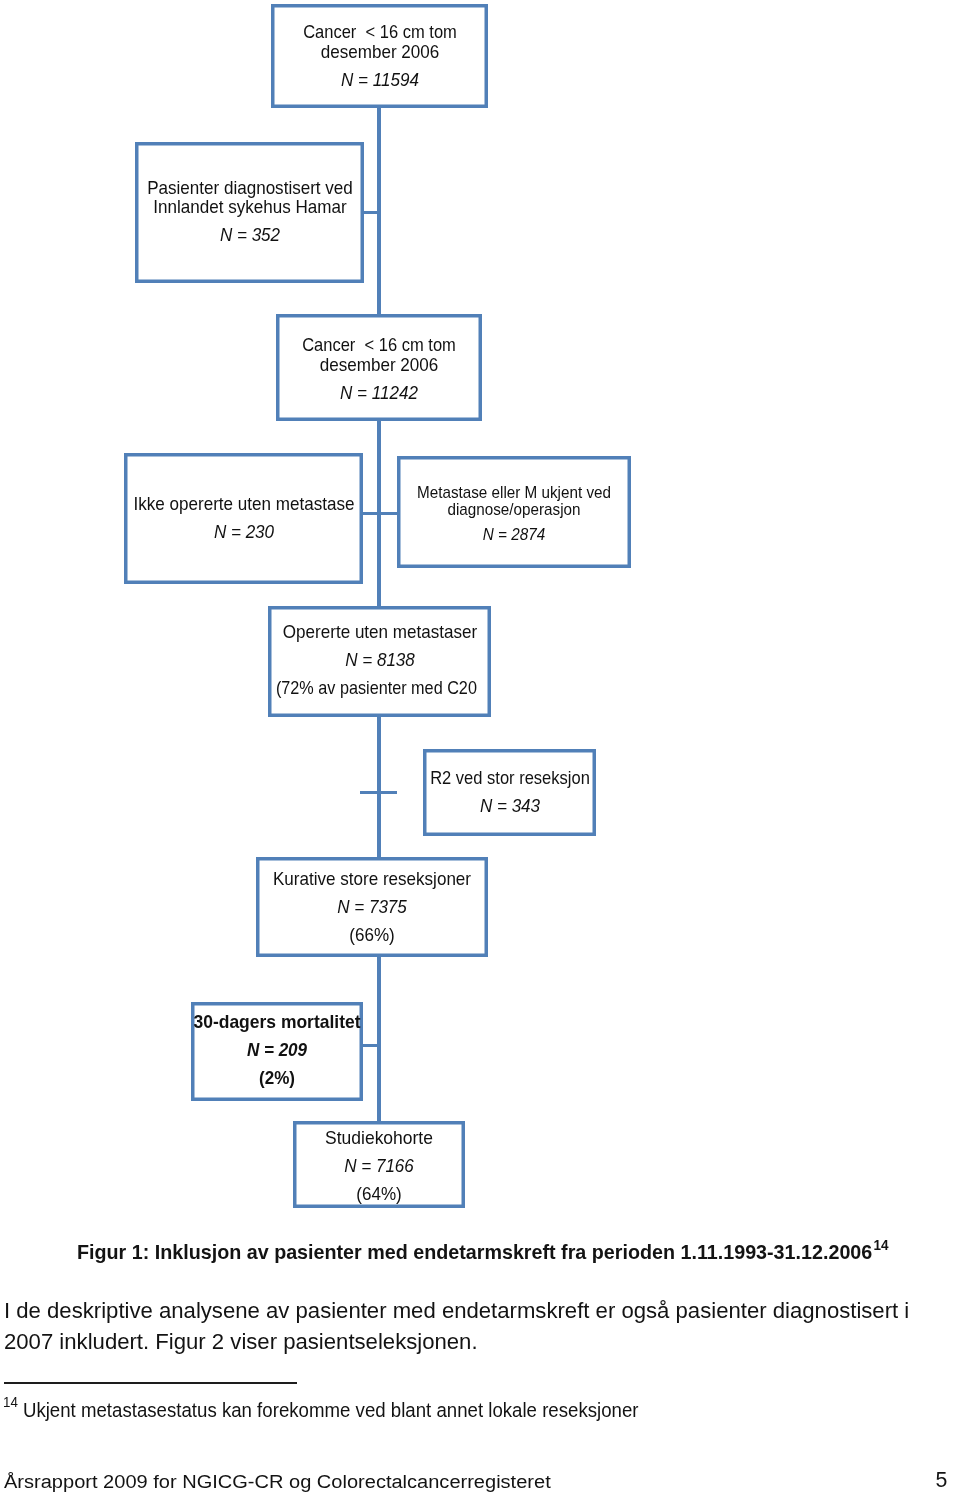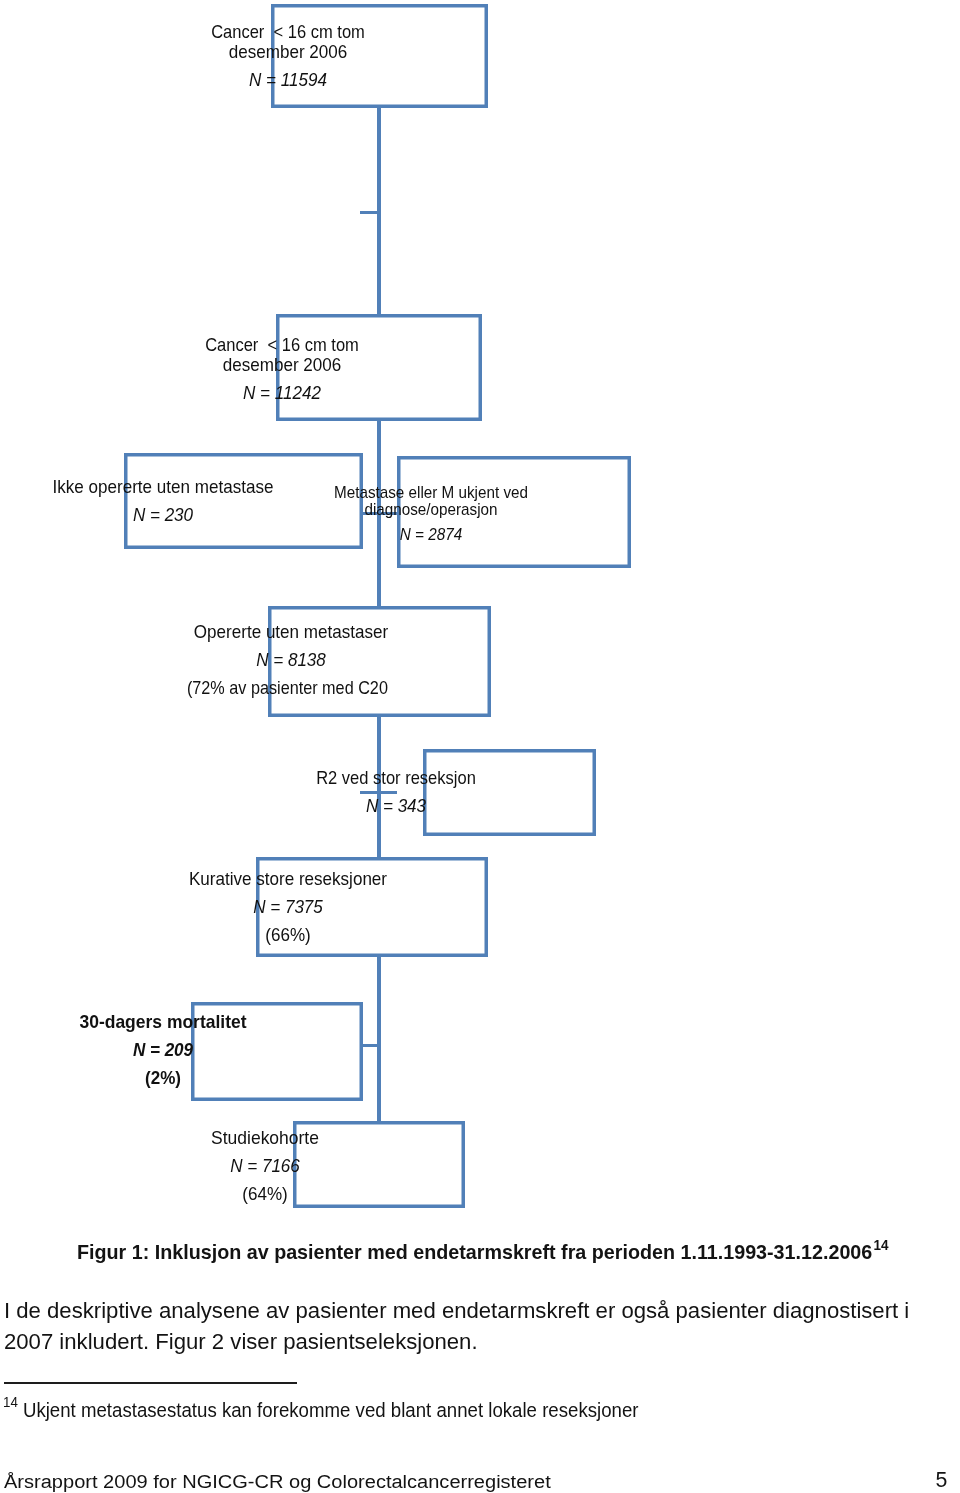--- a/index.html
+++ b/index.html
@@ -9,21 +9,21 @@
     will-change:transform;
     font-family:"Liberation Sans", sans-serif;
     color:#000000; position:relative; overflow:hidden;
   }
   #page { position:absolute; inset:0; }
 
   
   .fbox {
     position:absolute; box-sizing:border-box;
     border:0; box-shadow:inset 0 0 0 3.5px #5180B8; background:#ffffff;
-    display:flex; flex-direction:column; align-items:flex-end;
+    display:flex; flex-direction:column; align-items:center;
     justify-content:center; text-align:center;
     font-size:18.6px; color:#111;
     z-index:3;
   }
   .fbox .txt { position:relative; width:400px; }
   .fbox .ln {
     display:block; white-space:pre;
     transform:scaleX(0.917); height:19.4px; line-height:19.4px;
   }
   .fbox .it { font-style:italic; }
@@ -78,30 +78,37 @@
   <div class="hline" style="left:359.5px; top:1043.5px; width:21.5px;"></div>
 
   <div class="fbox" style="left:271px; top:4px; width:217px; height:104px;">
     <div class="txt" style="top:-0.2px;">
       <span class="ln narrow">Cancer  &lt; 16 cm tom</span>
       <span class="ln">desember 2006</span>
       <span class="ln it gap">N = 11594</span>
     </div>
   </div>
 
+  <div class="fbox" style="left:135px; top:142px; width:229px; height:141px;">
+    <div class="txt" style="top:-1.3px;">
+      <span class="ln">Pasienter diagnostisert ved</span>
+      <span class="ln">Innlandet sykehus Hamar</span>
+      <span class="ln it gap">N = 352</span>
+    </div>
+  </div>
 
   <div class="fbox" style="left:276px; top:314px; width:206px; height:107px;">
     <div class="txt" style="top:1.2px;">
       <span class="ln narrow">Cancer  &lt; 16 cm tom</span>
       <span class="ln">desember 2006</span>
       <span class="ln it gap">N = 11242</span>
     </div>
   </div>
 
-  <div class="fbox" style="left:124px; top:453px; width:239px; height:96px;">
+  <div class="fbox" style="left:124px; top:453px; width:239px; height:131px;">
     <div class="txt" style="top:-0.7px;">
       <span class="ln">Ikke opererte uten metastase</span>
       <span class="ln it gap">N = 230</span>
     </div>
   </div>
 
   <div class="fbox small" style="left:397px; top:456px; width:234px; height:112px;">
     <div class="txt" style="top:1.7px;">
       <span class="ln">Metastase eller M ukjent ved</span>
       <span class="ln">diagnose/operasjon</span>

